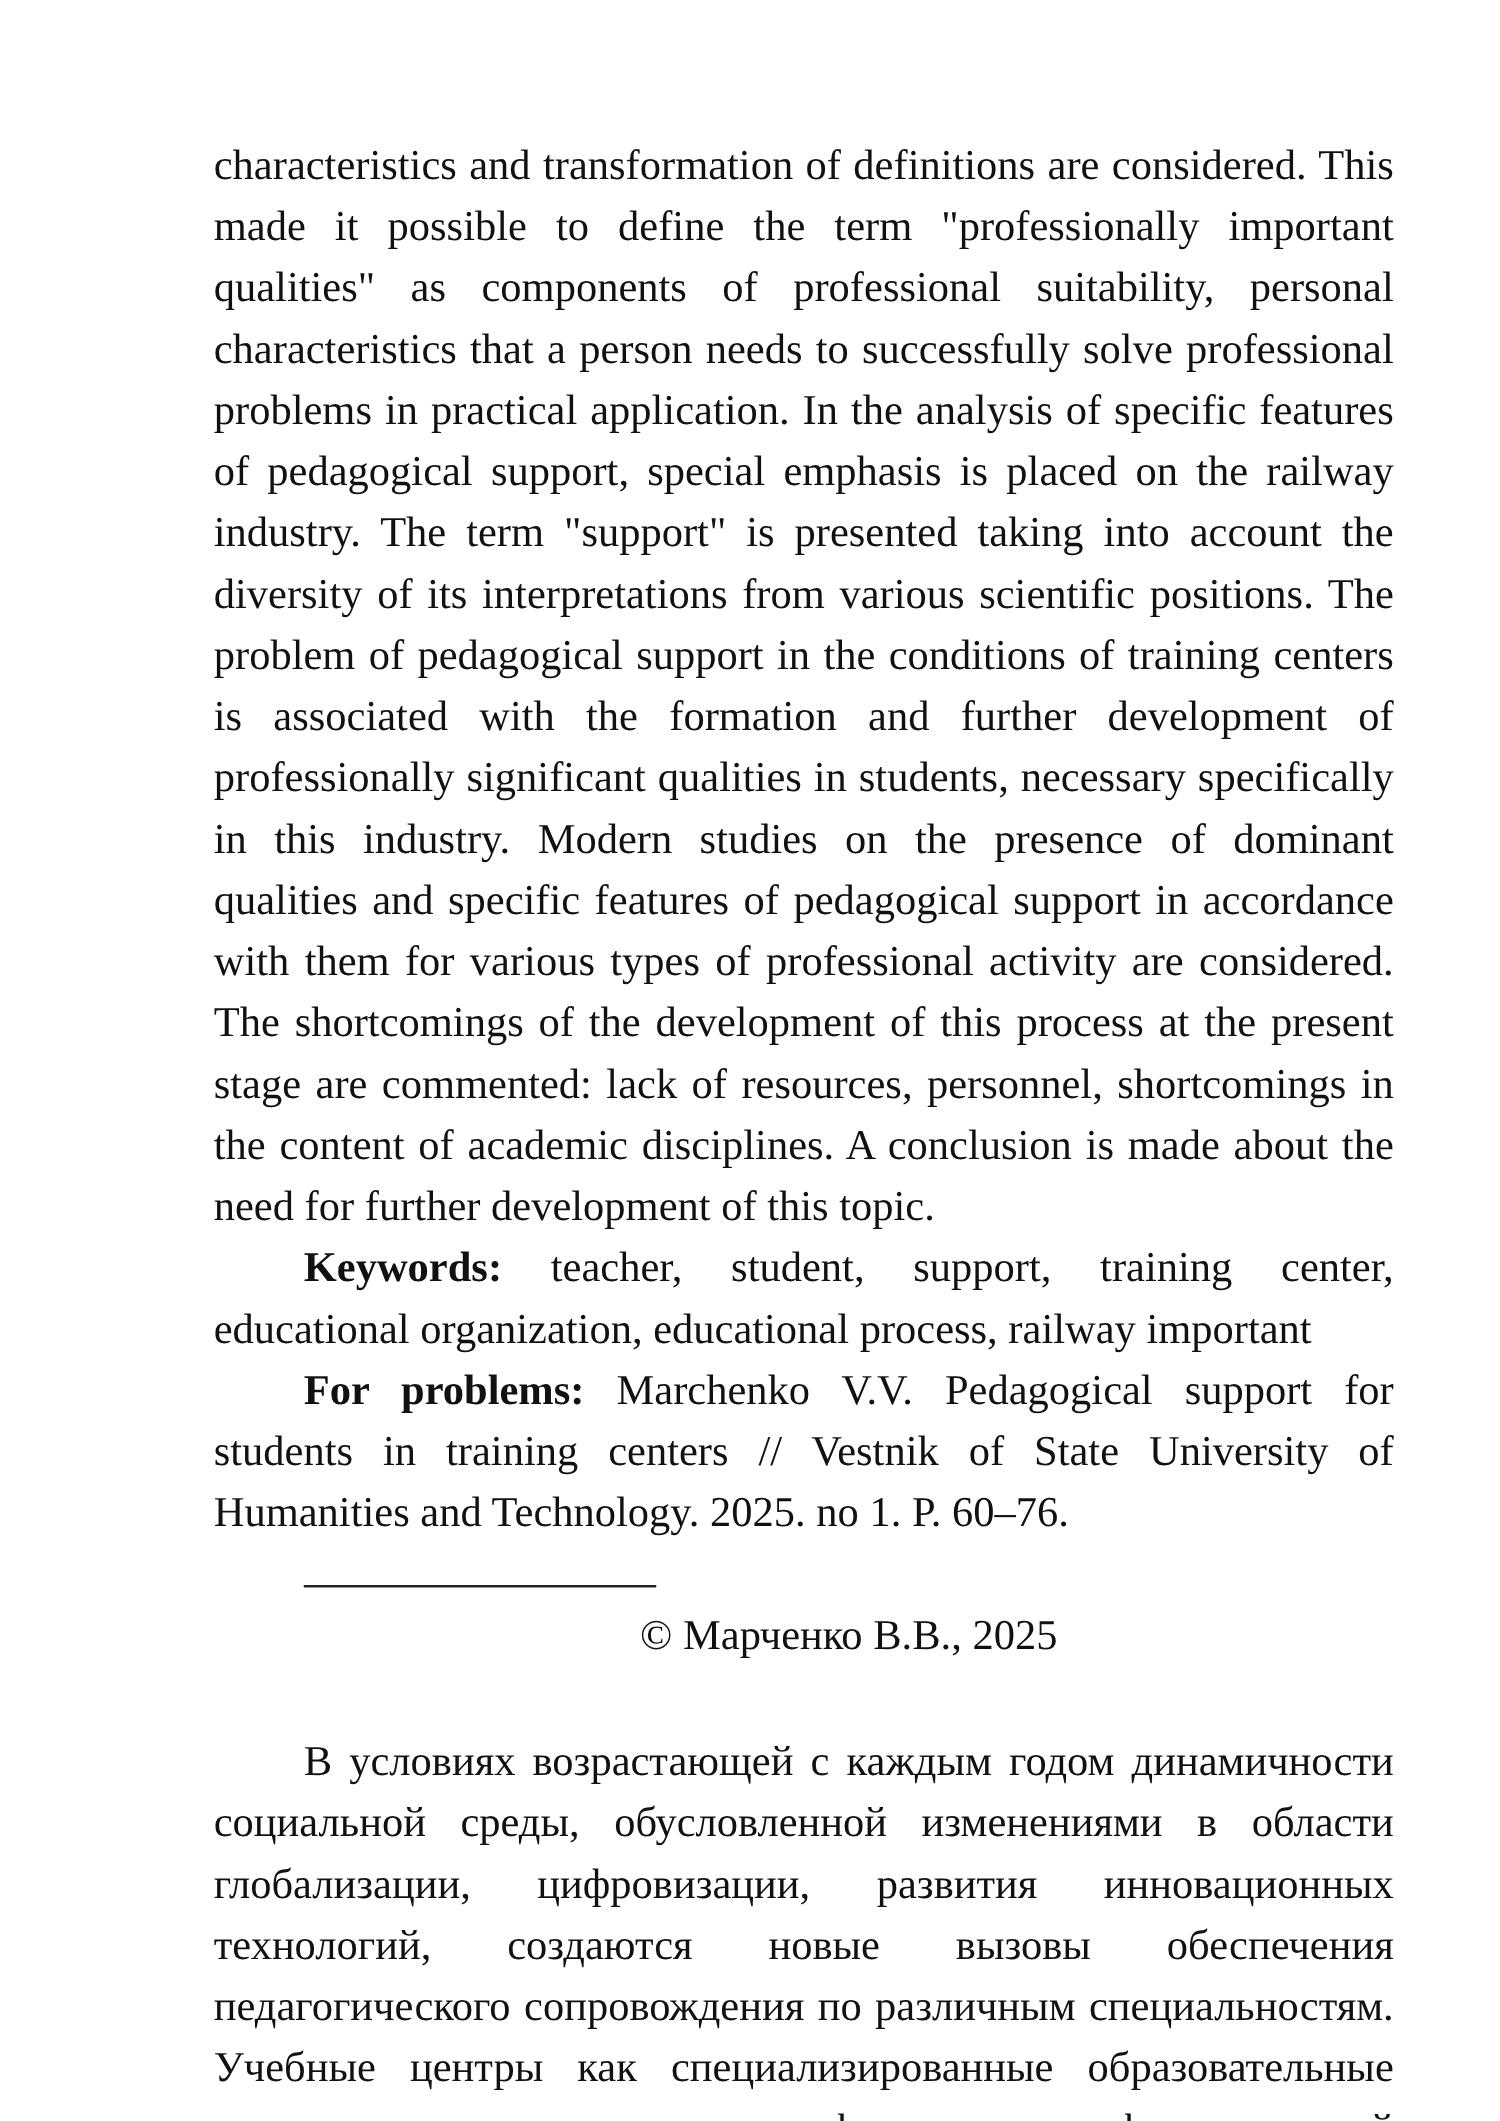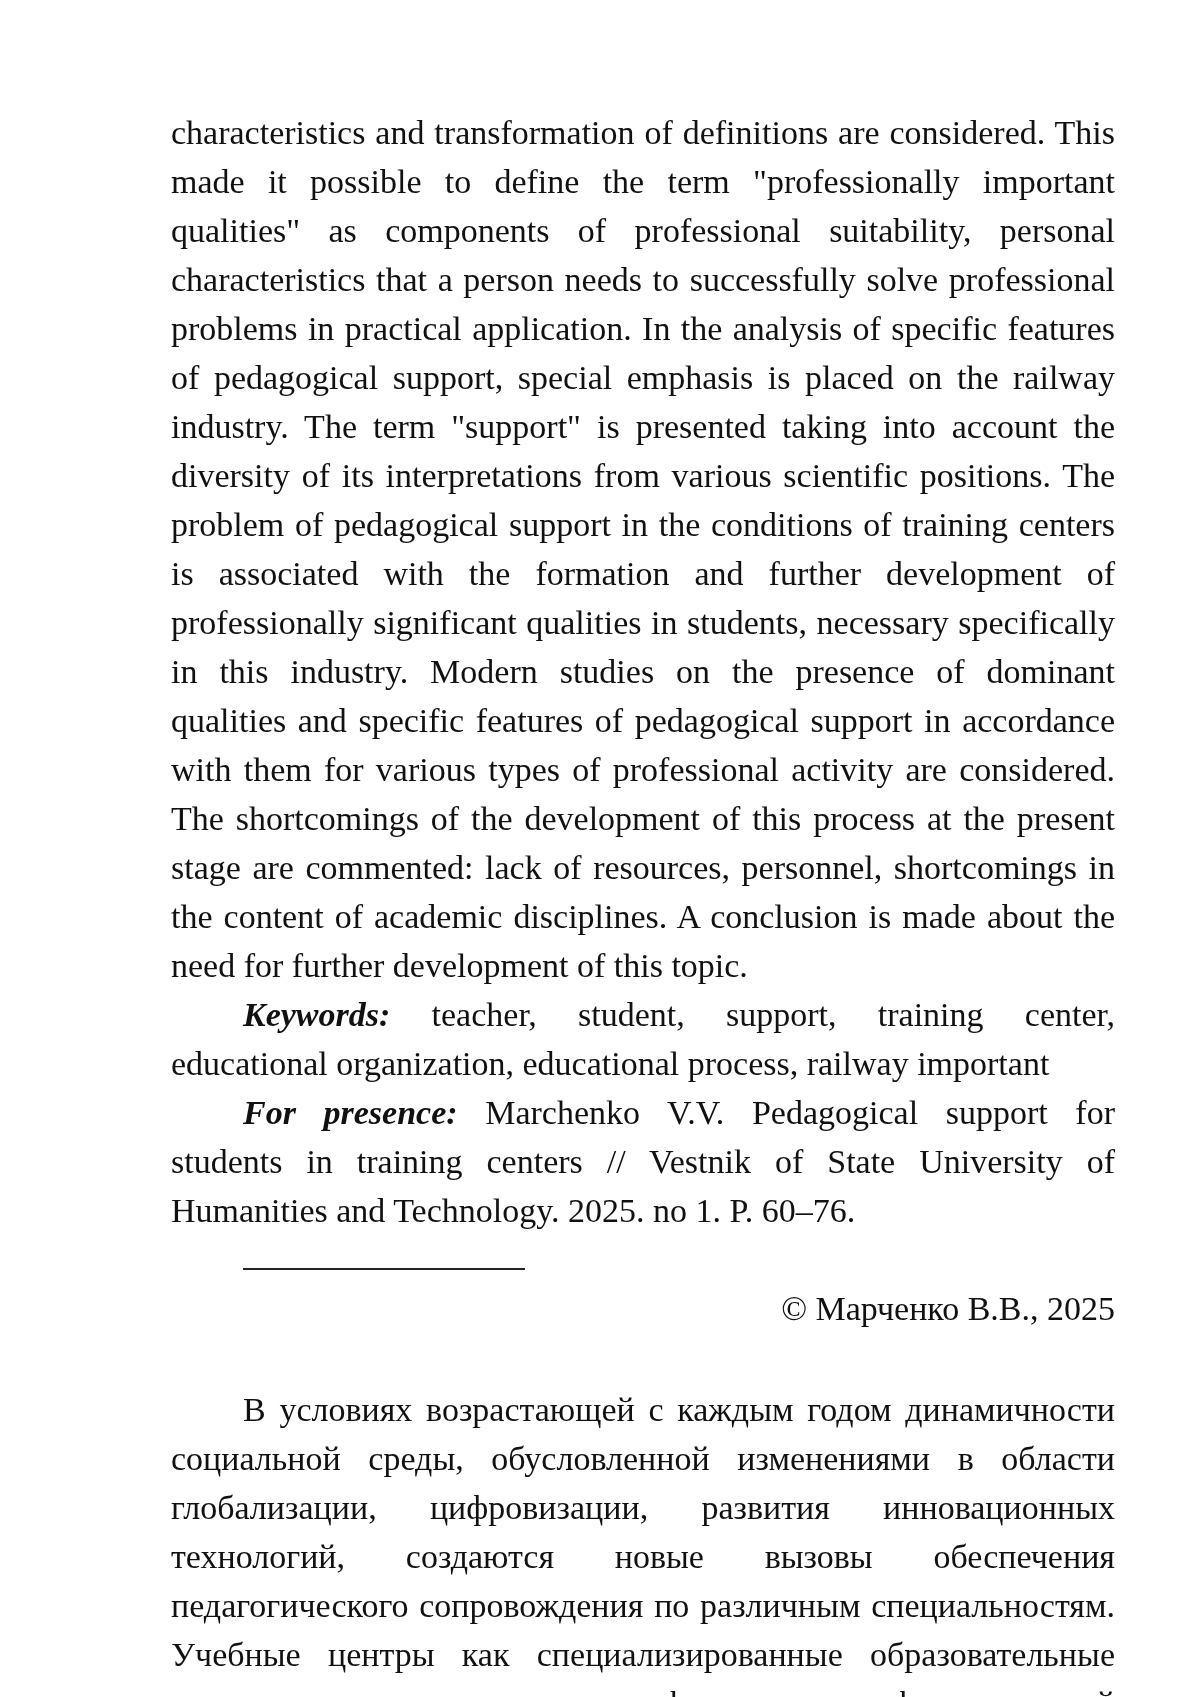--- a/index.html
+++ b/index.html
@@ -4,32 +4,32 @@
 <style>
   html, body { margin: 0; padding: 0; background: #ffffff; }
   body { width: 1200px; height: 1697px; position: relative; overflow: hidden; }
   .page {
     position: absolute; left: 171px; top: 108px; width: 944px;
     font-family: "Liberation Serif", serif; font-size: 34px; color: #111;
     line-height: 49px; text-align: justify;
   }
   .page p { margin: 0; }
   .indent { text-indent: 72px; }
-  .label { font-weight: bold; font-style: italic; }
+  .label { font-weight: bold; }
   .rule { width: 282px; height: 0; border-top: 2px solid #222; margin: 33px 0 0 72px; }
-  .copyright { margin: 14px 0 0 72px !important; text-align: right; }
+  .copyright { margin: 14px 0 0 72px !important; text-align: center; }
   .body-ru { margin-top: 52px !important; }
 </style>
 </head>
 <body>
 
 <div class="page">
   <p>characteristics and transformation of definitions are considered. This made it possible to define the term "professionally important qualities" as components of professional suitability, personal characteristics that a person needs to successfully solve professional problems in practical application. In the analysis of specific features of pedagogical support, special emphasis is placed on the railway industry. The term "support" is presented taking into account the diversity of its interpretations from various scientific positions. The problem of pedagogical support in the conditions of training centers is associated with the formation and further development of professionally significant qualities in students, necessary specifically in this industry. Modern studies on the presence of dominant qualities and specific features of pedagogical support in accordance with them for various types of professional activity are considered. The shortcomings of the development of this process at the present stage are commented: lack of resources, personnel, shortcomings in the content of academic disciplines. A conclusion is made about the need for further development of this topic.</p>
 
   <p class="indent"><span class="label">Keywords:</span><span> teacher, student, support, training center, educational organization, educational process, railway important</span></p>
 
-  <p class="indent"><span class="label">For presence:</span><span> Marchenko V.V. Pedagogical support for students in training centers // Vestnik of State University of Humanities and Technology. 2025. no 1. P. 60–76.</span></p>
+  <p class="indent"><span class="label">For problems:</span><span> Marchenko V.V. Pedagogical support for students in training centers // Vestnik of State University of Humanities and Technology. 2025. no 1. P. 60–76.</span></p>
 
   <div class="rule"></div>
   <p class="copyright">© Марченко В.В., 2025</p>
 
   <p class="indent body-ru">В условиях возрастающей с каждым годом динамичности социальной среды, обусловленной изменениями в области глобализации, цифровизации, развития инновационных технологий, создаются новые вызовы обеспечения педагогического сопровождения по различным специальностям. Учебные центры как специализированные образовательные учреждения, выполняющие функции профессиональной подготовки, а также переподготовки и повышения квалификации, вынуждены реагировать на изменения в</p>
 </div>
 
 </body></html>

